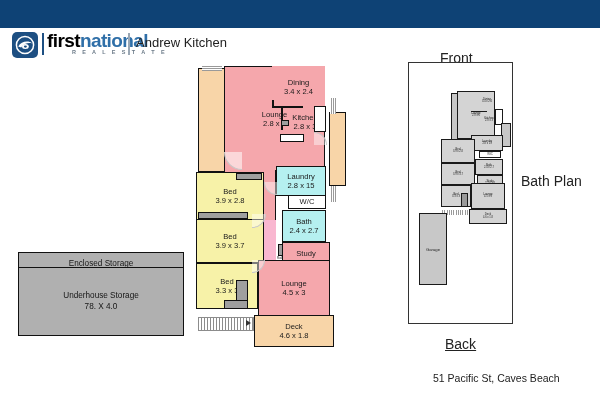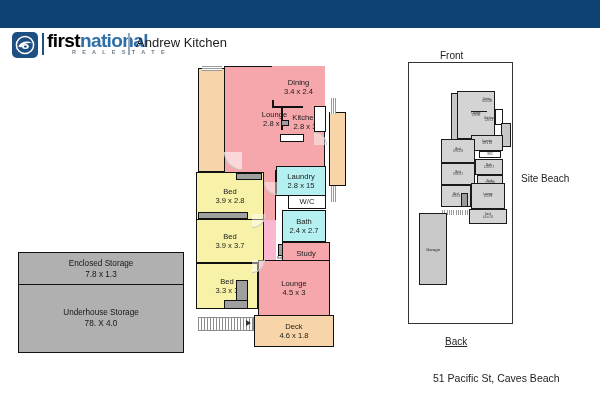--- a/index.html
+++ b/index.html
@@ -115,21 +115,21 @@
     position:absolute;left:10px;top:150px;width:28px;height:72px;
     background:#c8c8c8;border:1.4px solid #1a1a1a;box-sizing:border-box;
     display:flex;align-items:center;justify-content:center;
     font-size:4.2px;color:#1b1b1b;
   }
   #mini-stair{
     position:absolute;background:repeating-linear-gradient(to right,#ffffff 0 1px,#9a9a9a 1px 1.8px);
   }
 
   
-  .plabel{position:absolute;font-size:10px;color:#222222;white-space:nowrap;}
+  .plabel{position:absolute;font-size:14px;color:#222222;white-space:nowrap;}
   #label-front{left:440px;top:50px;}
   #label-siteplan{left:521px;top:173px;}
   #label-back{left:445px;top:336px;text-decoration:underline;}
   #address-line{position:absolute;left:433px;top:372px;font-size:10.5px;color:#1c1c1c;white-space:nowrap;}
 </style>
 </head>
 <body>
 
 <div id="header-bar"></div>
 <div id="brand-row"></div>
@@ -146,21 +146,21 @@
 <div id="logo-wordmark"><span class="wm-first">first</span><span class="wm-national">national</span></div>
 <div id="logo-sub">R E A L   E S T A T E</div>
 <div id="logo-bar-right"></div>
 <div id="agent-name">Andrew Kitchen</div>
 
 <div id="storage-group">
   <div class="storagebox" style="top:0;height:36px;">
     <div>Enclosed Storage</div>
     <div>7.8 x 1.3</div>
   </div>
-  <div class="storagebox" style="top:32px;height:69px;">
+  <div class="storagebox" style="top:15px;height:69px;">
     <div>Underhouse Storage</div>
     <div>78. X 4.0</div>
   </div>
 </div>
 
 <div id="floorplan" style="position:absolute;left:196px;top:62px;width:152px;height:312px;">
 
   <div class="room" style="left:2px;top:6px;width:28px;height:104px;background:#f8d5a8;"></div>
 
   <div class="win" style="left:6px;top:3px;width:20px;height:6px;"></div>
@@ -253,21 +253,21 @@
   <div class="plain" style="left:50px;top:258px;width:0;height:0;border-left:5px solid #333;border-top:3px solid transparent;border-bottom:3px solid transparent;"></div>
 
   <div class="doorarc" style="left:28px;top:90px;width:18px;height:18px;border-radius:0 0 0 18px;border-top:0;border-right:0;background:rgba(255,255,255,0.55);"></div>
   <div class="doorarc" style="left:56px;top:152px;width:14px;height:14px;border-radius:0 0 14px 0;border-top:0;border-left:0;"></div>
   <div class="doorarc" style="left:68px;top:120px;width:13px;height:13px;border-radius:0 0 0 13px;border-top:0;border-right:0;"></div>
   <div class="doorarc" style="left:118px;top:70px;width:13px;height:13px;border-radius:0 13px 0 0;border-bottom:0;border-left:0;"></div>
   <div class="doorarc" style="left:56px;top:198px;width:13px;height:13px;border-radius:0 0 13px 0;border-top:0;border-left:0;"></div>
 </div>
 
 <div class="plabel" id="label-front">Front</div>
-<div class="plabel" id="label-siteplan">Site Beach</div>
+<div class="plabel" id="label-siteplan">Bath Plan</div>
 <div class="plabel" id="label-back">Back</div>
 
 <div id="siteplan-frame">
 
   <div class="miniplain" style="left:42px;top:30px;width:20px;height:62px;background:#c7c7c7;"></div>
   <div class="mini" style="left:48px;top:28px;width:38px;height:48px;">
     <div class="mn">Lounge</div>
     <div class="md">2.8 x 6</div>
   </div>
   <div class="mini" style="left:62px;top:28px;width:32px;height:20px;border:0;background:transparent;">

